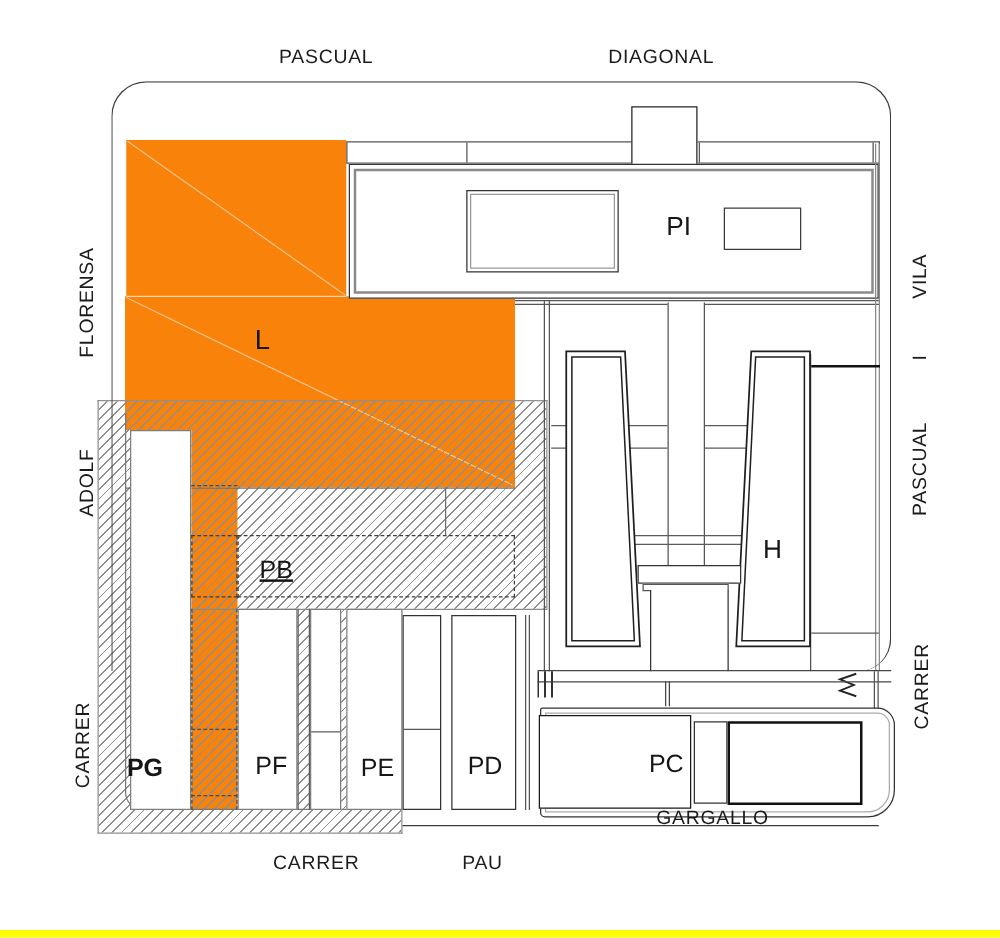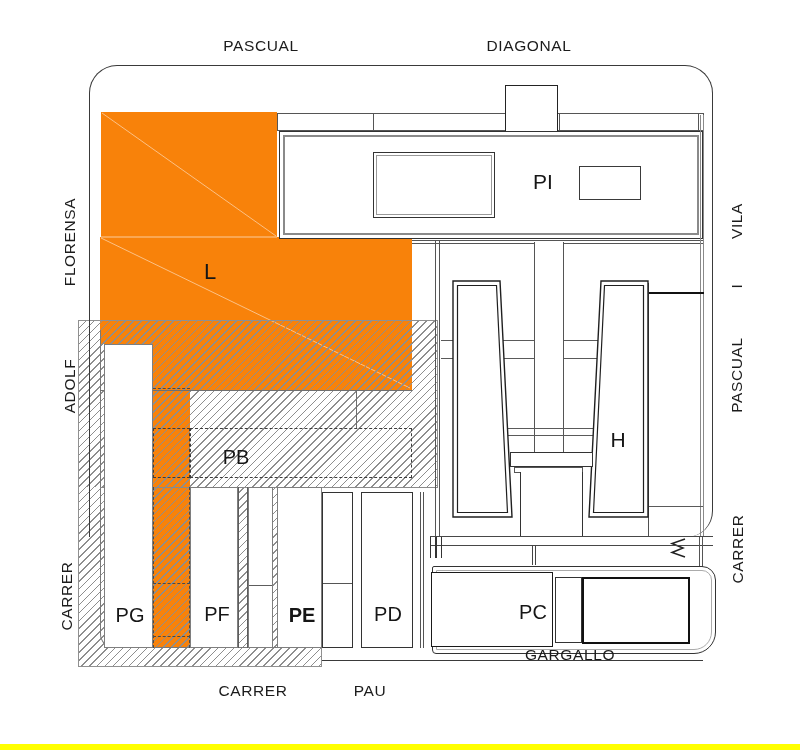--- a/index.html
+++ b/index.html
@@ -136,28 +136,28 @@
   <div class="lbl" style="left:261px;top:46px;">PASCUAL</div>
   <div class="lbl" style="left:529px;top:46px;">DIAGONAL</div>
   <div class="lbl v" style="left:70px;top:242px;">FLORENSA</div>
   <div class="lbl v" style="left:70px;top:386px;">ADOLF</div>
   <div class="lbl v" style="left:67px;top:596px;">CARRER</div>
   <div class="lbl v" style="left:737px;top:221px;">VILA</div>
   <div class="lbl v" style="left:737px;top:286px;">I</div>
   <div class="lbl v" style="left:737px;top:375px;">PASCUAL</div>
   <div class="lbl v" style="left:738px;top:549px;">CARRER</div>
   <div class="lbl" style="left:253px;top:691px;">CARRER</div>
-  <div class="lbl" style="left:370px;top:691px;">PAU</div>
+  <div class="lbl" style="left:386px;top:691px;">PAU</div>
   <div class="lbl" style="left:523px;top:655px;margin-left:47px;">GARGALLO</div>
 
   <div class="blbl" style="left:210px;top:272px;font-size:22px;">L</div>
   <div class="blbl" style="left:543px;top:182px;font-size:21px;">PI</div>
   <div class="blbl" style="left:618px;top:440px;font-size:21px;">H</div>
-  <div class="blbl" style="left:236px;top:457px;">PB</div>
-  <div class="blbl" style="left:130px;top:615px;">PG</div>
+  <div class="blbl" style="left:221px;top:457px;text-decoration:underline;">PB</div>
+  <div class="blbl" style="left:116px;top:615px;font-weight:bold;">PG</div>
   <div class="blbl" style="left:217px;top:614px;">PF</div>
-  <div class="blbl" style="left:302px;top:615px;font-weight:bold;">PE</div>
+  <div class="blbl" style="left:302px;top:615px;">PE</div>
   <div class="blbl" style="left:388px;top:614px;">PD</div>
   <div class="blbl" style="left:533px;top:612px;">PC</div>
 
   <div id="footer-bar"></div>
 
 </div>
 
 </body></html>

